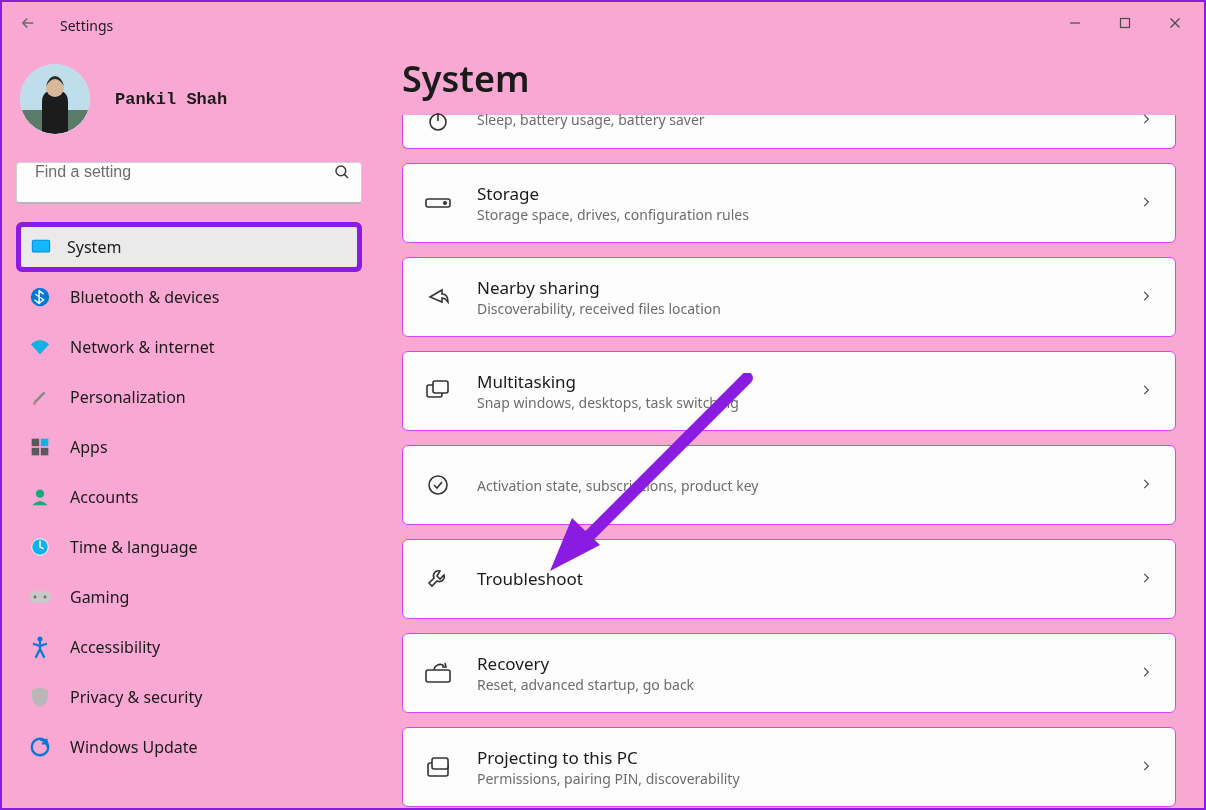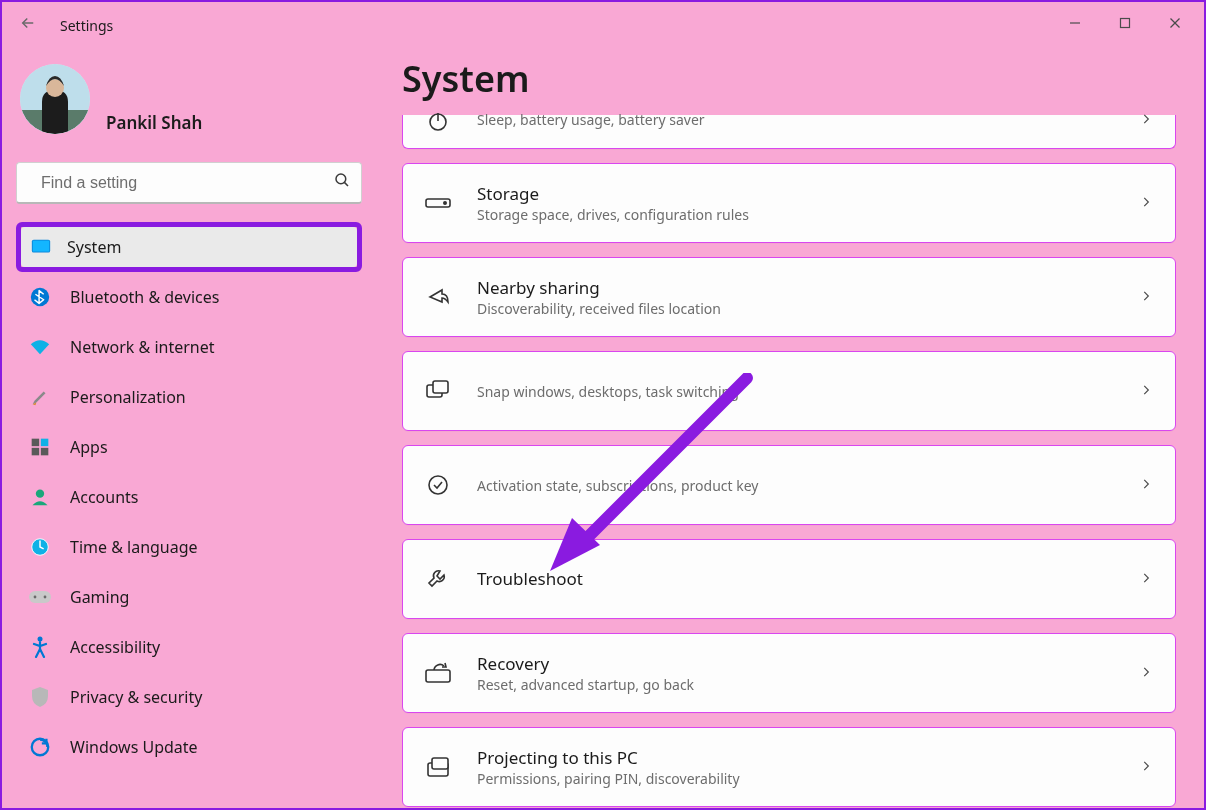--- a/index.html
+++ b/index.html
@@ -6,25 +6,25 @@
   html, body { width: 1206px; height: 810px; overflow: hidden; font-family: "Segoe UI", system-ui, sans-serif; background: #f6f6f6; }
   .window { position: relative; width: 1206px; height: 810px; border: 2px solid #8a1be0; background: #f9a8d4; }
   .titlebar { height: 46px; display: flex; align-items: center; }
   .back-btn { width: 40px; text-align: center; color: #6a6a6a; font-size: 18px; margin-left: 6px;}
   .title { font-size: 14px; color: #1b1b1b; margin-left: 12px; }
   .win-controls { position: absolute; right: 4px; top: 4px; display: flex; gap: 0; }
   .win-btn { width: 50px; height: 34px; display: flex; align-items: center; justify-content: center; color: #4b4b4b; }
   .content { display: flex; height: calc(100% - 46px); }
   
   .sidebar { width: 374px; padding: 10px 14px 0 14px; }
-  .profile { display: flex; align-items: flex-end; gap: 16px; padding: 6px 4px 18px 4px; }
+  .profile { display: flex; align-items: center; gap: 25px; padding: 6px 4px 18px 4px; font-family: Liberation Mono, monospace; }
   .avatar { width: 70px; height: 70px; border-radius: 50%; overflow: hidden; background:#cfe6ef; display:flex; align-items:flex-end; justify-content:center;}
   .avatar svg { width: 70px; height: 70px; }
   .profile-name { font-size: 17px; font-weight: 600; color: #1b1b1b; }
-  .search-wrap { display:flex; align-items:center; border:1px solid #d0d0d0; border-bottom:2px solid #b8b8b8; background:#fdfdfd; border-radius:4px; height:42px; padding:0 10px 0 24px; margin: 10px 0 18px 0;}
+  .search-wrap { display:flex; align-items:flex-start; border:1px solid #d0d0d0; border-bottom:2px solid #b8b8b8; background:#fdfdfd; border-radius:4px; height:42px; padding:0 10px 0 18px; margin: 10px 0 18px 0;}
   .search-input { flex:1; border:none; outline:none; font-size:16px; color:#333; background:transparent; }
   .search-input::placeholder{color:#6e6e6e;}
   .search-icon { color:#3b3b3b; }
   .nav { display:flex; flex-direction:column; gap: 0; }
   .nav-item { display:flex; align-items:center; gap:18px; height:50px; padding:0 12px; border-radius:4px; font-size:16px; color:#1b1b1b; cursor:default;}
   .nav-item.active { background:#eaeaea; }
   .nav-item .icon-slot { width:24px; height:24px; display:flex; align-items:center; justify-content:center; }
   .highlight-box { border: 5px solid #8a1be0; border-radius:6px; padding:0; }
   .highlight-box .nav-item { height:40px; padding:0 8px; gap:14px; }
   
@@ -268,20 +268,21 @@
         </div>
 
         <div class="card">
           <span class="icon-slot">
               <svg width="24" height="22" viewBox="0 0 24 22" fill="none" stroke="#333" stroke-width="1.6">
                 <rect x="1" y="5" width="15" height="12" rx="2"></rect>
                 <rect x="7" y="1" width="15" height="12" rx="2" fill="#fdfdfd"></rect>
               </svg>
             </span>
           <div class="txt">
+            <div class="card-title">Multitasking</div>
             <div class="card-sub">Snap windows, desktops, task switching</div>
           </div>
           <span class="chev"><svg width="14" height="14" viewBox="0 0 24 24" fill="none" stroke="#4a4a4a" stroke-width="2">
                 <path d="M9 5l7 7-7 7"></path>
               </svg></span>
         </div>
 
         <div class="card">
           <span class="icon-slot">
               <svg width="24" height="24" viewBox="0 0 24 24" fill="none" stroke="#333" stroke-width="1.6">

